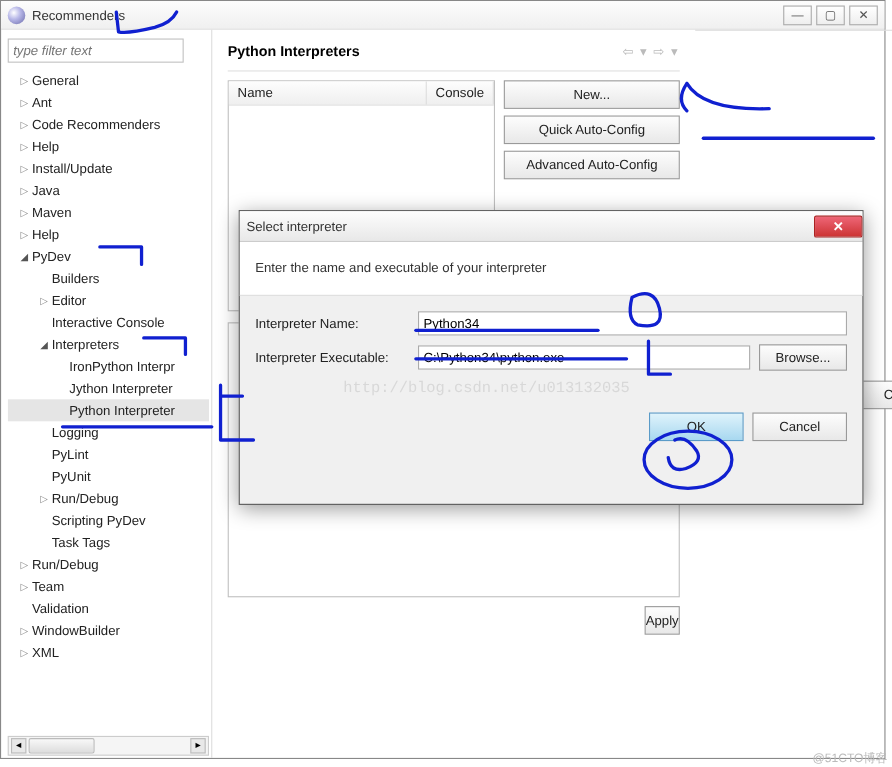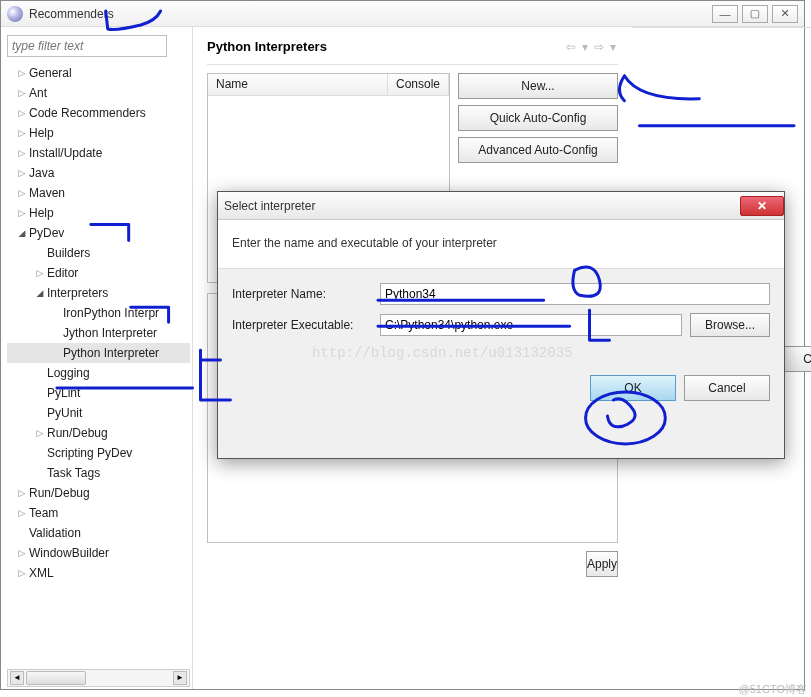--- a/index.html
+++ b/index.html
@@ -327,20 +327,24 @@
               <span class="tri expanded">◢</span>
               <span>PyDev</span>
             </div>
             <div class="tree-item indent-1">
               <span class="tri"></span>
               <span>Builders</span>
             </div>
             <div class="tree-item indent-1">
               <span class="tri">▷</span>
               <span>Editor</span>
+            </div>
+            <div class="tree-item indent-1">
+              <span class="tri"></span>
+              <span>Interactive Console</span>
             </div>
             <div class="tree-item indent-1">
               <span class="tri expanded">◢</span>
               <span>Interpreters</span>
             </div>
             <div class="tree-item indent-2">
               <span class="tri"></span>
               <span>IronPython Interpr</span>
             </div>
             <div class="tree-item indent-2">

